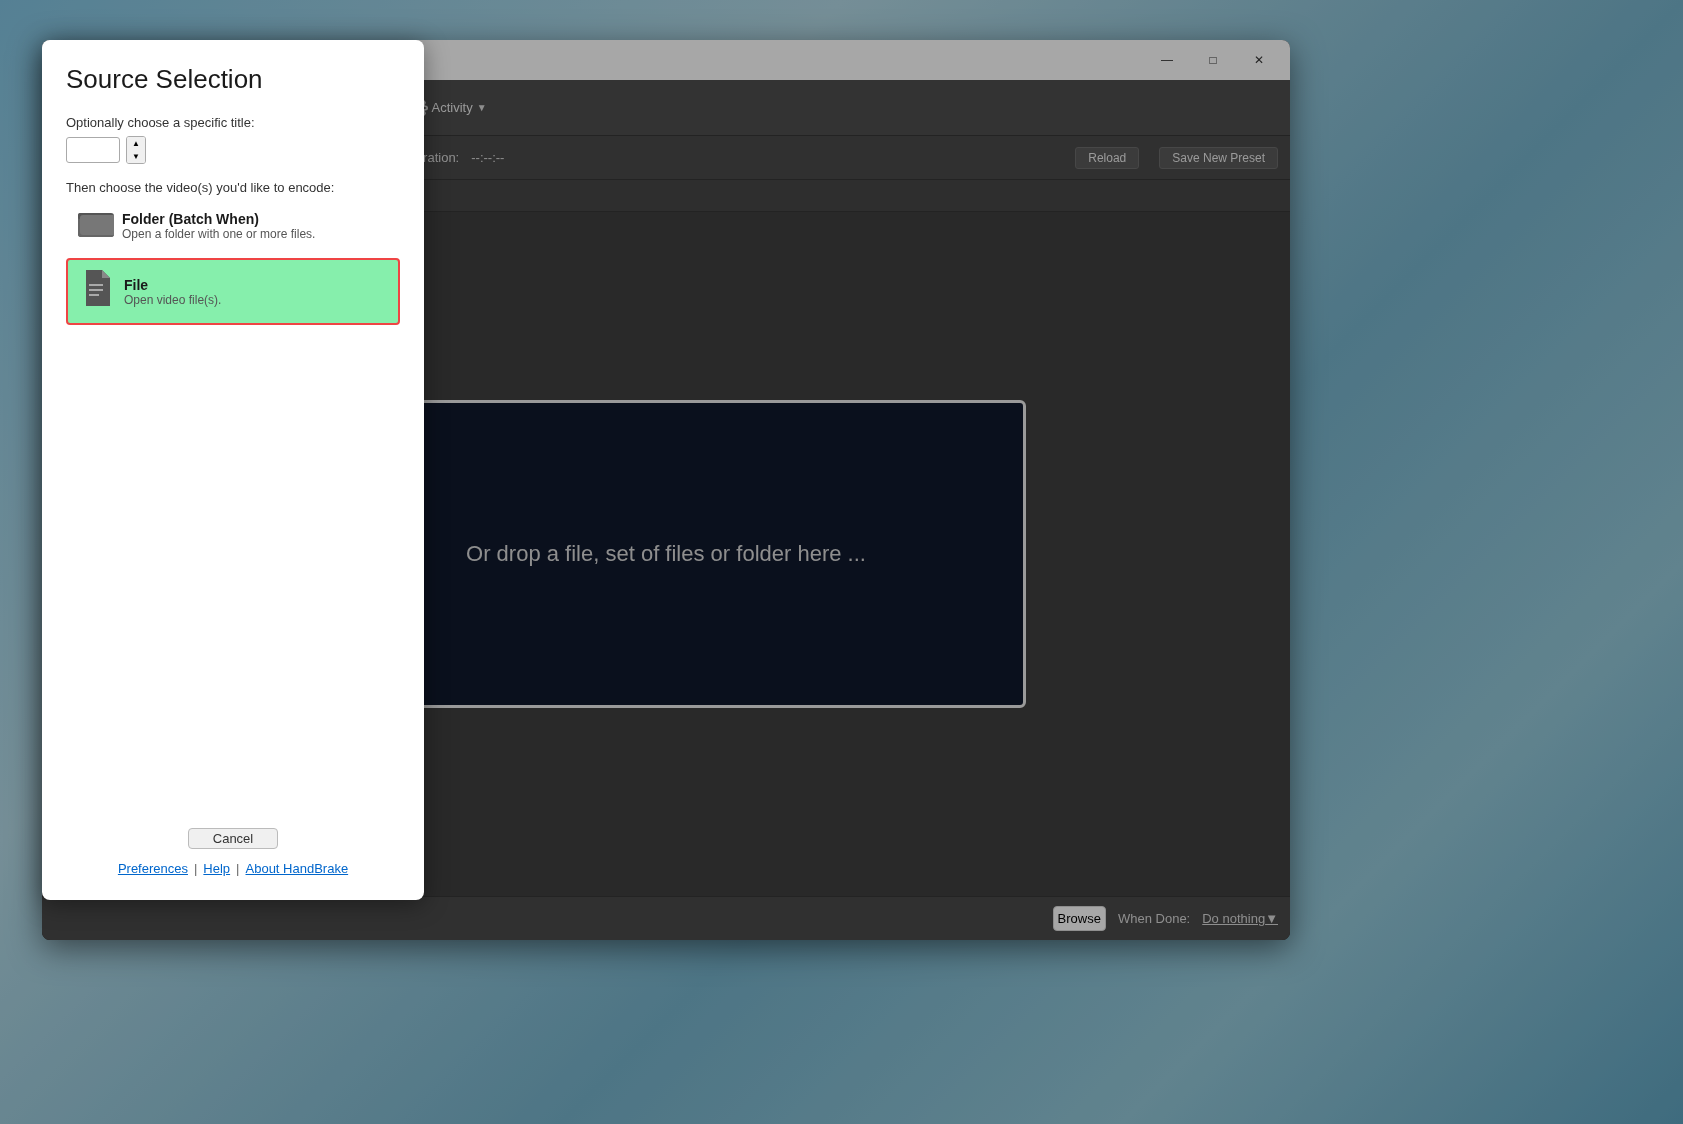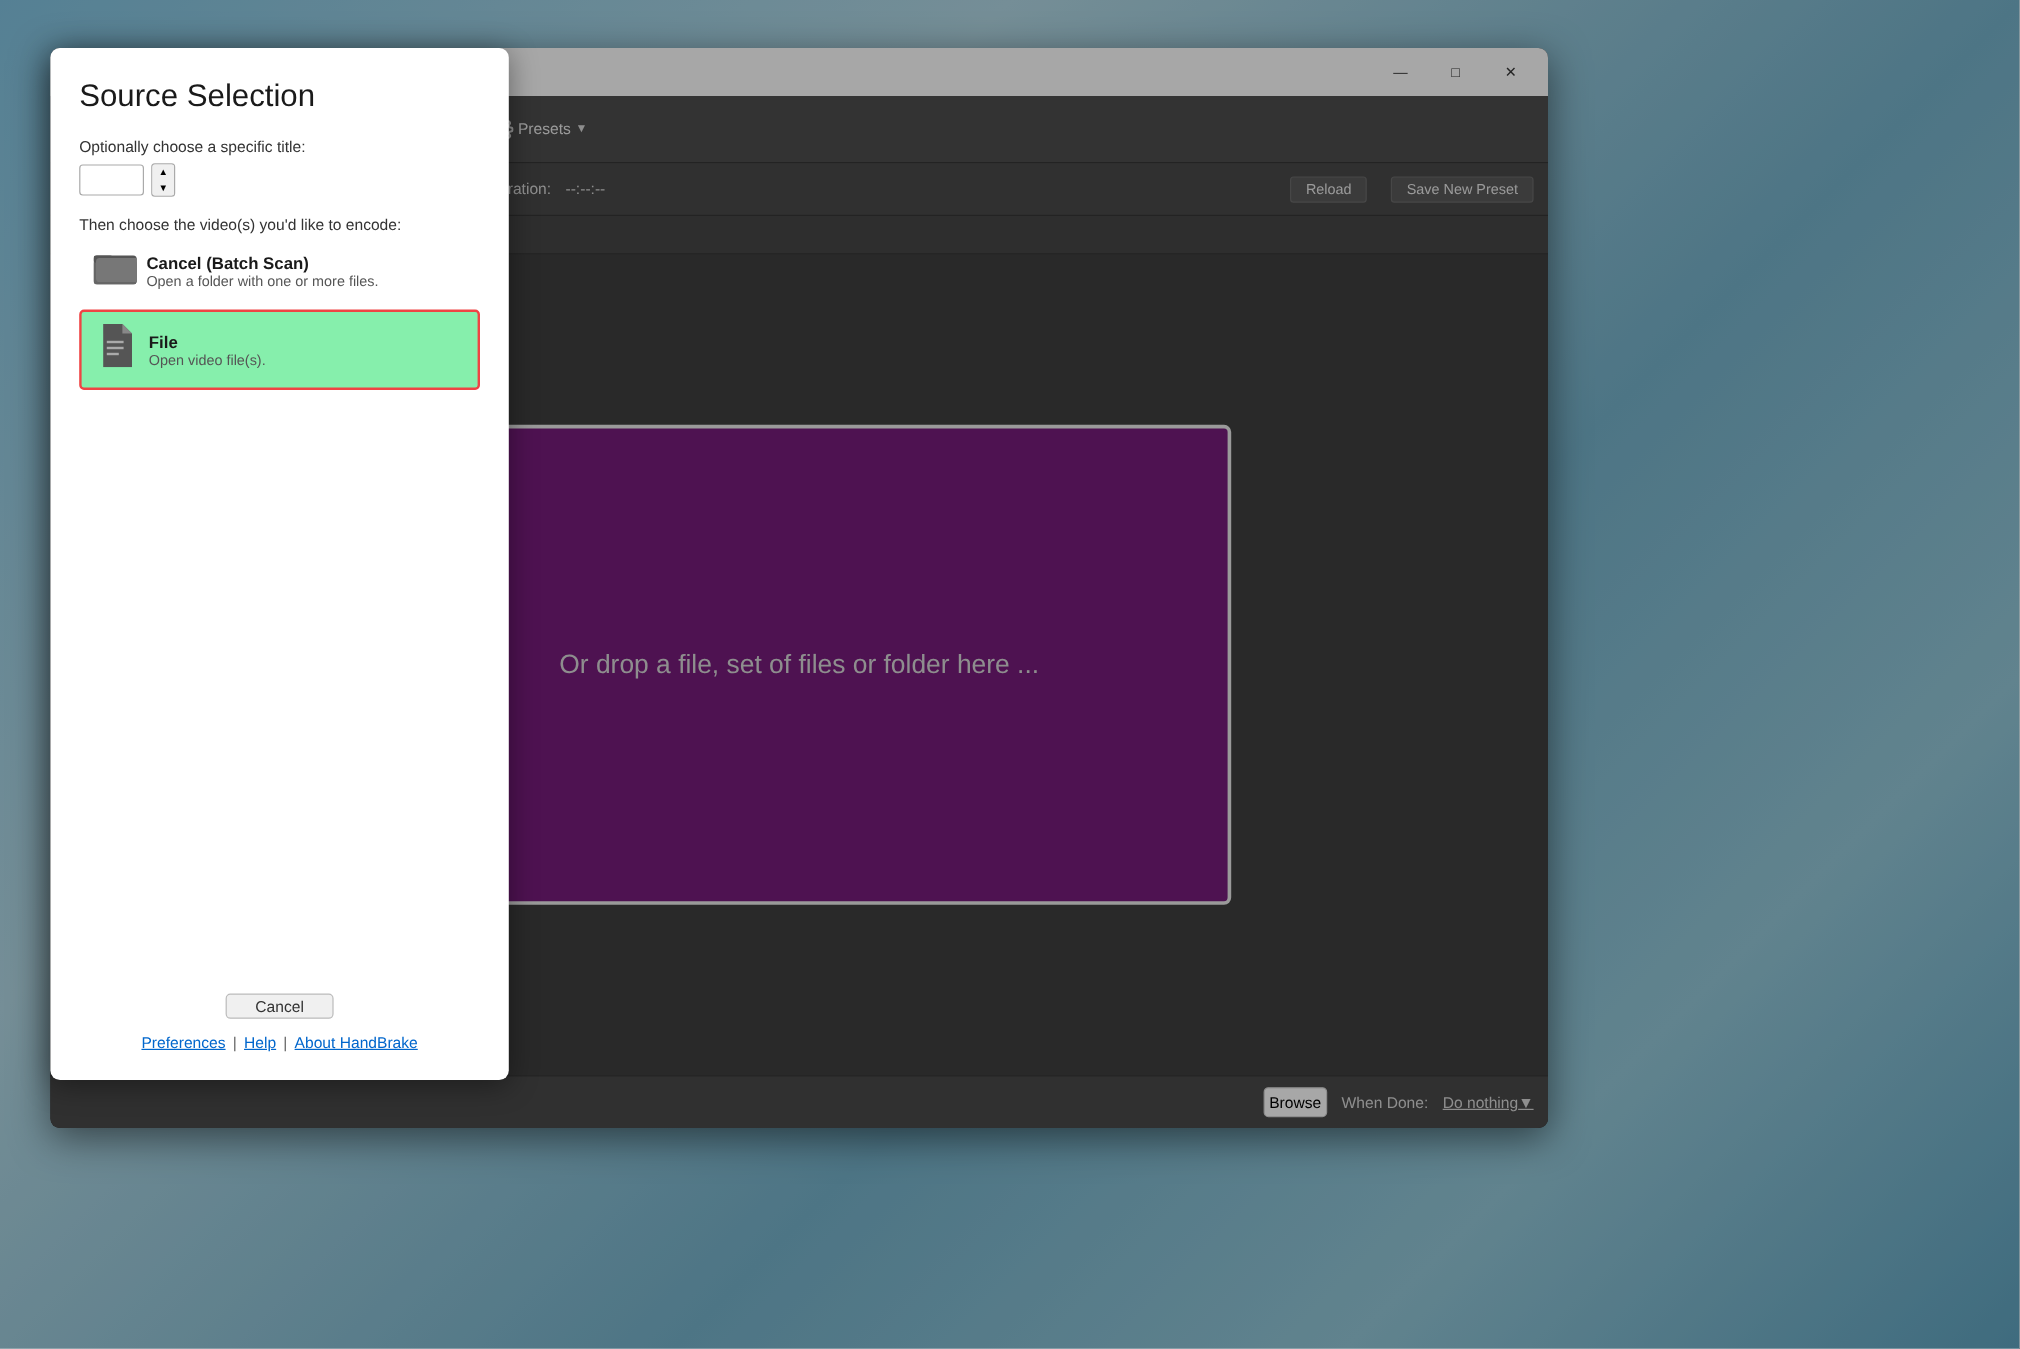--- a/index.html
+++ b/index.html
@@ -184,27 +184,27 @@
     .drop-zone-area {
       flex: 1;
       display: flex;
       align-items: center;
       justify-content: center;
       padding: 20px;
     }
 
     .drop-zone {
       width: 720px;
-      height: 400px;
+      height: 308px;
       border: 3px solid #ddd;
       border-radius: 6px;
       display: flex;
       align-items: center;
       justify-content: center;
-      background: #701a75;
+      background: #0f172a;
     }
 
     .drop-zone-text {
       color: #ccc;
       font-size: 22px;
       font-weight: 300;
     }
 
     
     .bottom-bar {
@@ -469,21 +469,21 @@
       <span>Activity Log</span>
     </div>
 
     <div class="toolbar-separator"></div>
 
     <div class="presets-btn">
       <svg width="20" height="20" viewBox="0 0 24 24" fill="none" stroke="#ccc" stroke-width="2">
         <circle cx="12" cy="12" r="3"></circle>
         <path d="M19.4 15a1.65 1.65 0 0 0 .33 1.82l.06.06a2 2 0 0 1-2.83 2.83l-.06-.06a1.65 1.65 0 0 0-1.82-.33 1.65 1.65 0 0 0-1 1.51V21a2 2 0 0 1-4 0v-.09A1.65 1.65 0 0 0 9 19.4a1.65 1.65 0 0 0-1.82.33l-.06.06a2 2 0 0 1-2.83-2.83l.06-.06A1.65 1.65 0 0 0 4.68 15a1.65 1.65 0 0 0-1.51-1H3a2 2 0 0 1 0-4h.09A1.65 1.65 0 0 0 4.6 9a1.65 1.65 0 0 0-.33-1.82l-.06-.06a2 2 0 0 1 2.83-2.83l.06.06A1.65 1.65 0 0 0 9 4.68a1.65 1.65 0 0 0 1-1.51V3a2 2 0 0 1 4 0v.09a1.65 1.65 0 0 0 1 1.51 1.65 1.65 0 0 0 1.82-.33l.06-.06a2 2 0 0 1 2.83 2.83l-.06.06A1.65 1.65 0 0 0 19.4 9a1.65 1.65 0 0 0 1.51 1H21a2 2 0 0 1 0 4h-.09a1.65 1.65 0 0 0-1.51 1z"></path>
       </svg>
-      <span>Presets</span>
+      <span>Activity</span>
       <span style="font-size:10px; color:#ccc;">▼</span>
     </div>
   </div>
 
   <div class="main-content">
     <div class="controls-panel">
 
       <div class="encode-controls">
         <span class="encode-label">Angle:</span>
         <select class="encode-select"></select>
@@ -549,21 +549,21 @@
   <div class="source-option">
     <div class="source-option-icon">
       <svg width="36" height="30" viewBox="0 0 36 30">
         <rect x="0" y="6" width="36" height="24" rx="3" fill="#555"></rect>
         <rect x="0" y="10" width="36" height="20" rx="3" fill="#666"></rect>
         <rect x="0" y="6" width="16" height="6" rx="2" fill="#555"></rect>
         <rect x="2" y="8" width="36" height="20" rx="3" fill="#777"></rect>
       </svg>
     </div>
     <div class="source-option-texts">
-      <span class="source-option-title">Cancel (Batch Scan)</span>
+      <span class="source-option-title">Folder (Batch When)</span>
       <span class="source-option-desc">Open a folder with one or more files.</span>
     </div>
   </div>
 
   <div class="source-option selected">
     <div class="source-option-icon">
       <svg width="28" height="36" viewBox="0 0 28 36">
         <path d="M4,0 L20,0 L28,8 L28,36 L4,36 Z" fill="#555"></path>
         <path d="M20,0 L20,8 L28,8 Z" fill="#888"></path>
         <rect x="7" y="14" width="14" height="2" fill="#aaa"></rect>

